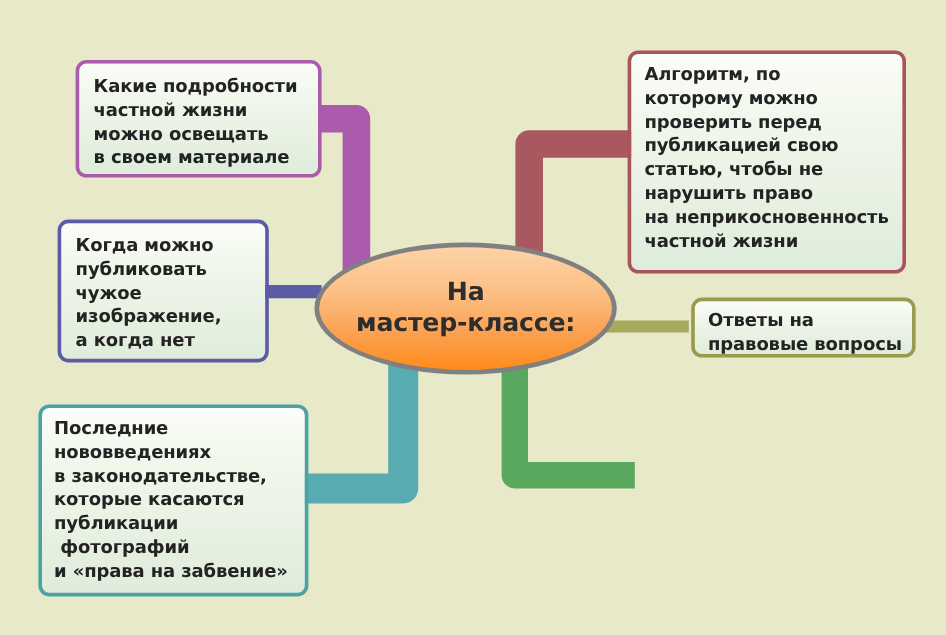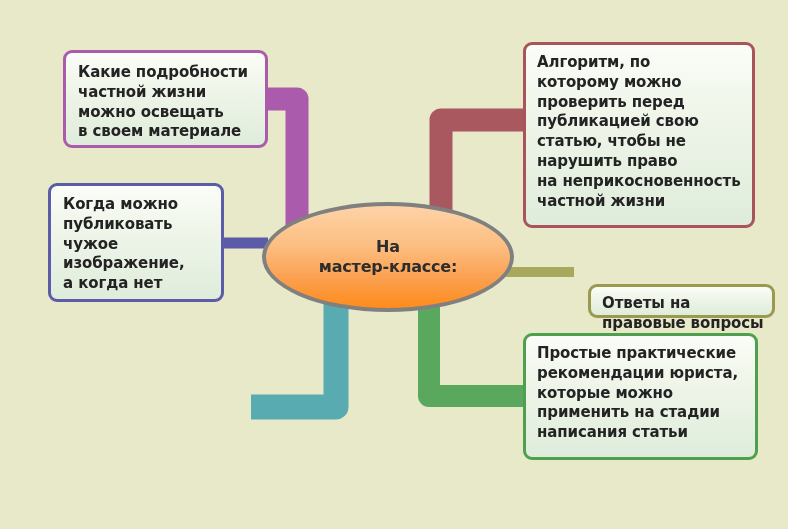--- a/index.html
+++ b/index.html
@@ -38,21 +38,21 @@
     background: linear-gradient(to bottom, #fcd0a2 0%, #fcbd80 35%, #fda css 60%, #ff8c1a 100%);
     background: linear-gradient(to bottom, #fdd2a6 0%, #fcbe82 38%, #fca css 55%, #ff8c1a 100%);
     background: linear-gradient(to bottom, #fdd3a8 0%, #fcbd80 40%, #fb9f4e 72%, #ff8c1a 100%);
     display: flex;
     align-items: center;
     justify-content: center;
     text-align: center;
   }
   .center-label {
     font-weight: bold;
-    font-size: 16px;
+    font-size: 21px;
     line-height: 1.22;
     color: #2d2d2d;
     letter-spacing: -0.2px;
   }
 
   
   .node {
     position: absolute;
     box-sizing: border-box;
     border-style: solid;
@@ -97,34 +97,36 @@
 можно освещать
 в своем материале</div>
     </div>
     <div class="node" style="left: 48px; top: 183px; width: 176px; height: 119px; border-color: rgb(91, 91, 168);">
       <div class="node-text" style="padding-left: 12px; padding-top: 9px;">Когда можно
 публиковать
 чужое
 изображение,
 а когда нет</div>
     </div>
+    <div class="node" style="left: 32px; top: 337px; width: 225px; height: 160px; border-color: rgb(74, 163, 168);">
+      <div class="node-text" style="padding-left: 10px; padding-top: 8px;">Последние
+нововведениях
+в законодательстве,
+которые касаются
+публикации
+ фотографий
+и «права на забвение»</div>
+    </div>
     <div class="node" style="left: 523px; top: 42px; width: 232px; height: 186px; border-color: rgb(168, 84, 90);">
       <div class="node-text" style="padding-left: 11px; padding-top: 8px;">Алгоритм, по
 которому можно
 проверить перед
 публикацией свою
 статью, чтобы не
 нарушить право
 на неприкосновенность
 частной жизни</div>
     </div>
-    <div class="node" style="left: 588px; top: 248px; width: 187px; height: 34px; border-color: rgb(154, 154, 78); margin-top: 36px;">
+    <div class="node" style="left: 576px; top: 248px; width: 187px; height: 50px; border-color: rgb(154, 154, 78);">
       <div class="node-text" style="padding-left: 11px; padding-top: 7px;">Ответы на
 правовые вопросы</div>
-    </div>
-    <div class="node" style="left: 523px; top: 333px; width: 235px; height: 127px; border-color: rgb(78, 160, 78);">
-      <div class="node-text" style="padding-left: 11px; padding-top: 8px;">Простые практические
-рекомендации юриста,
-которые можно
-применить на стадии
-написания статьи</div>
     </div>
   </div>
 
 </body></html>

